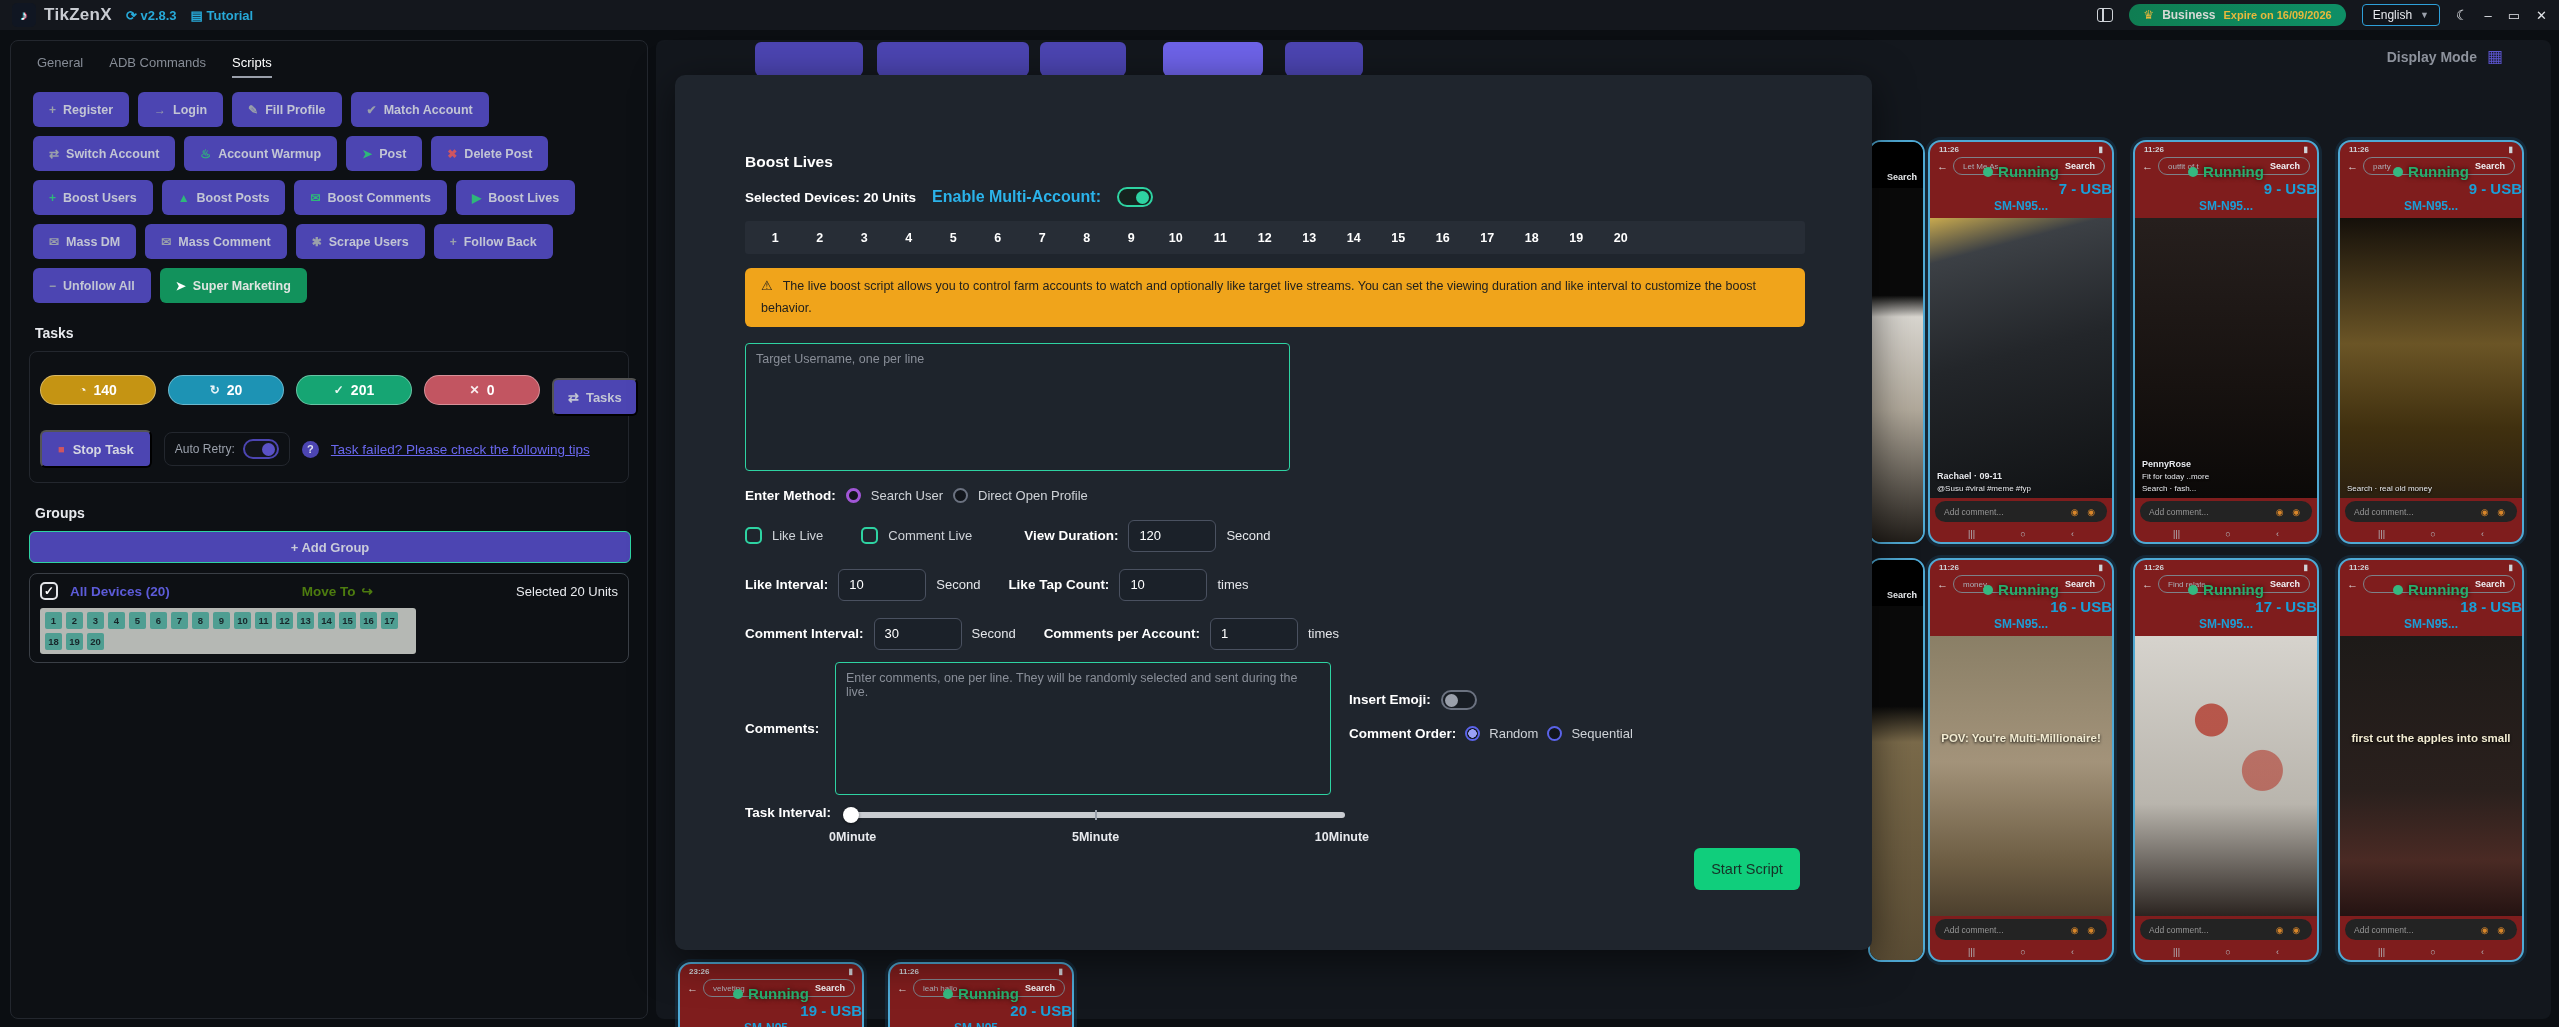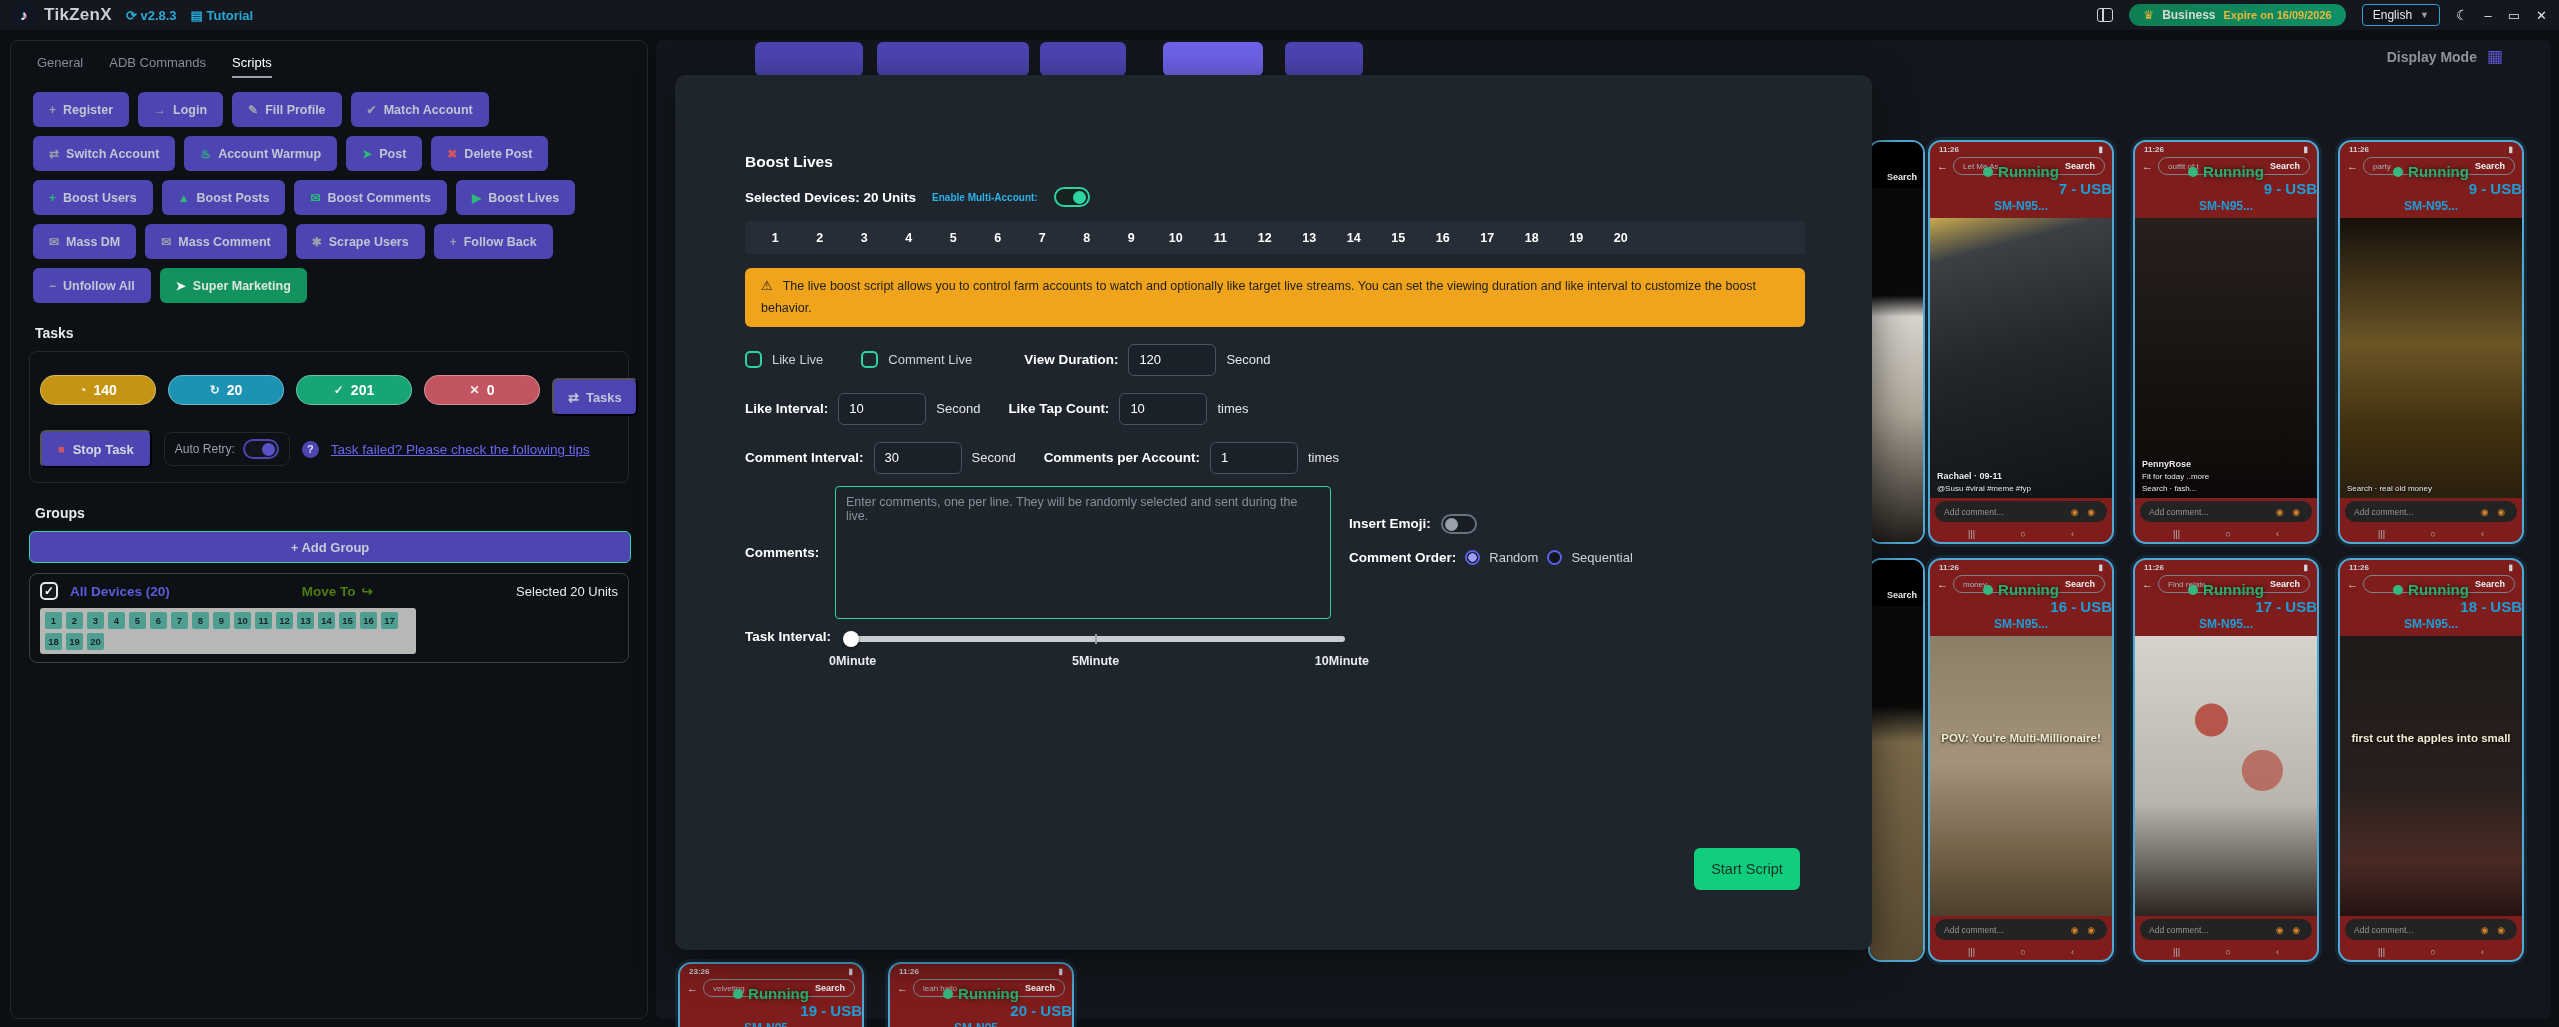--- a/index.html
+++ b/index.html
@@ -66,21 +66,21 @@
   .disp-lab{color:#8d929c;font-weight:bold;font-size:14px;}
   .grid-ic{color:#5c55cf;font-size:17px;}
   .ghost{position:absolute;top:2px;height:34px;background:#4c45b2;border-radius:6px;z-index:2;}
   .ghost.bright{background:#6e63e9;}
 
   
   #modal{position:absolute;left:675px;top:75px;width:1197px;height:875px;background:#1f252d;border-radius:10px;z-index:10;box-shadow:0 10px 40px rgba(0,0,0,.55);padding:78px 70px 0;}
   .m-title{color:#fff;font-weight:bold;font-size:15.5px;}
   .m-selrow{display:flex;align-items:center;gap:16px;margin-top:16px;}
   .m-sel{color:#fff;font-weight:bold;font-size:13.5px;}
-  .m-multi{color:#2bb3ea;font-weight:bold;font-size:10px;}
+  .m-multi{color:#2bb3ea;font-weight:bold;font-size:16px;}
   .tg-multi{border:2px solid #2ed3a2;background:#15231f;}
   .tg-multi .knob{right:2px;background:#2ed3a2;}
   .numbar{margin-top:14px;width:1060px;height:33px;background:#272d36;border-radius:3px;display:flex;align-items:center;padding-left:8px;}
   .numcell{width:44.5px;text-align:center;color:#fff;font-weight:bold;font-size:12.5px;}
   .warn{margin-top:14px;width:1060px;background:#f0a41b;border-radius:6px;color:#22211d;font-size:12.5px;line-height:1.75;padding:7px 16px;}
   .warn .wic{margin-right:10px;font-size:13px;}
   .ta{background:#1c222a00;border:1px solid #2ed3a2;border-radius:4px;color:#e4e6ea;font-size:12.5px;padding:8px 10px;resize:none;background:#1e242c;}
   .ta::placeholder{color:#8a8f99;}
   .ta-target{margin-top:16px;width:545px;height:128px;display:block;}
   .mrow{display:flex;align-items:center;gap:10px;margin-top:17px;}
@@ -707,21 +707,29 @@
 
       <span class="numcell">19</span>
 
       <span class="numcell">20</span>
     </div>
 
   <div class="warn">
     <span class="wic">⚠</span><span>The live boost script allows you to control farm accounts to watch and optionally like target live streams. You can set the viewing duration and like interval to customize the boost behavior.</span>
   </div>
 
-
+  <textarea class="ta ta-target" placeholder="Target Username, one per line" style=""></textarea>
+
+  <div class="mrow">
+    <span class="mlab">Enter Method:</span>
+    <span class="radio sel-m"></span>
+    <span class="mtext">Search User</span>
+    <span class="radio"></span>
+    <span class="mtext">Direct Open Profile</span>
+  </div>
 
   <div class="mrow">
     <span class="cbx"></span>
     <span class="mtext">Like Live</span>
     <span class="cbx" style="margin-left:28px;"></span>
     <span class="mtext">Comment Live</span>
     <span class="mlab" style="margin-left:42px;">View Duration:</span>
     <input class="min" value="120" style="">
     <span class="munit">Second</span>
   </div>

